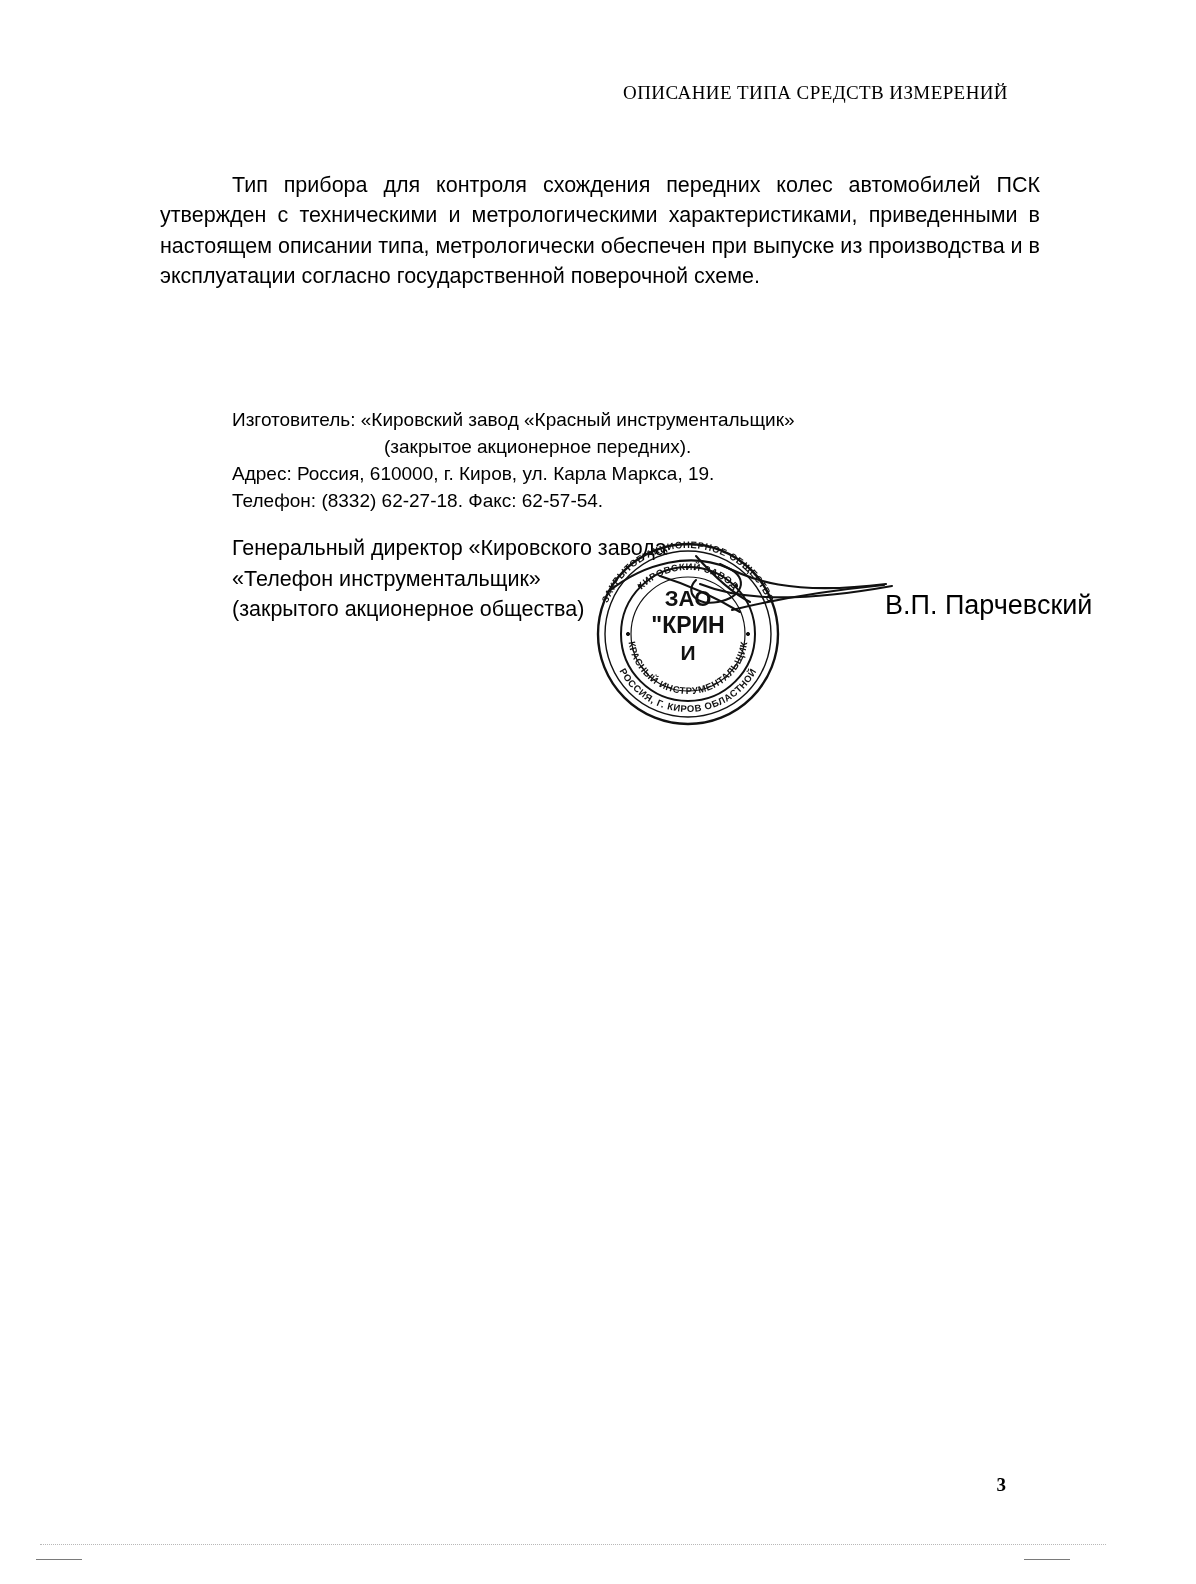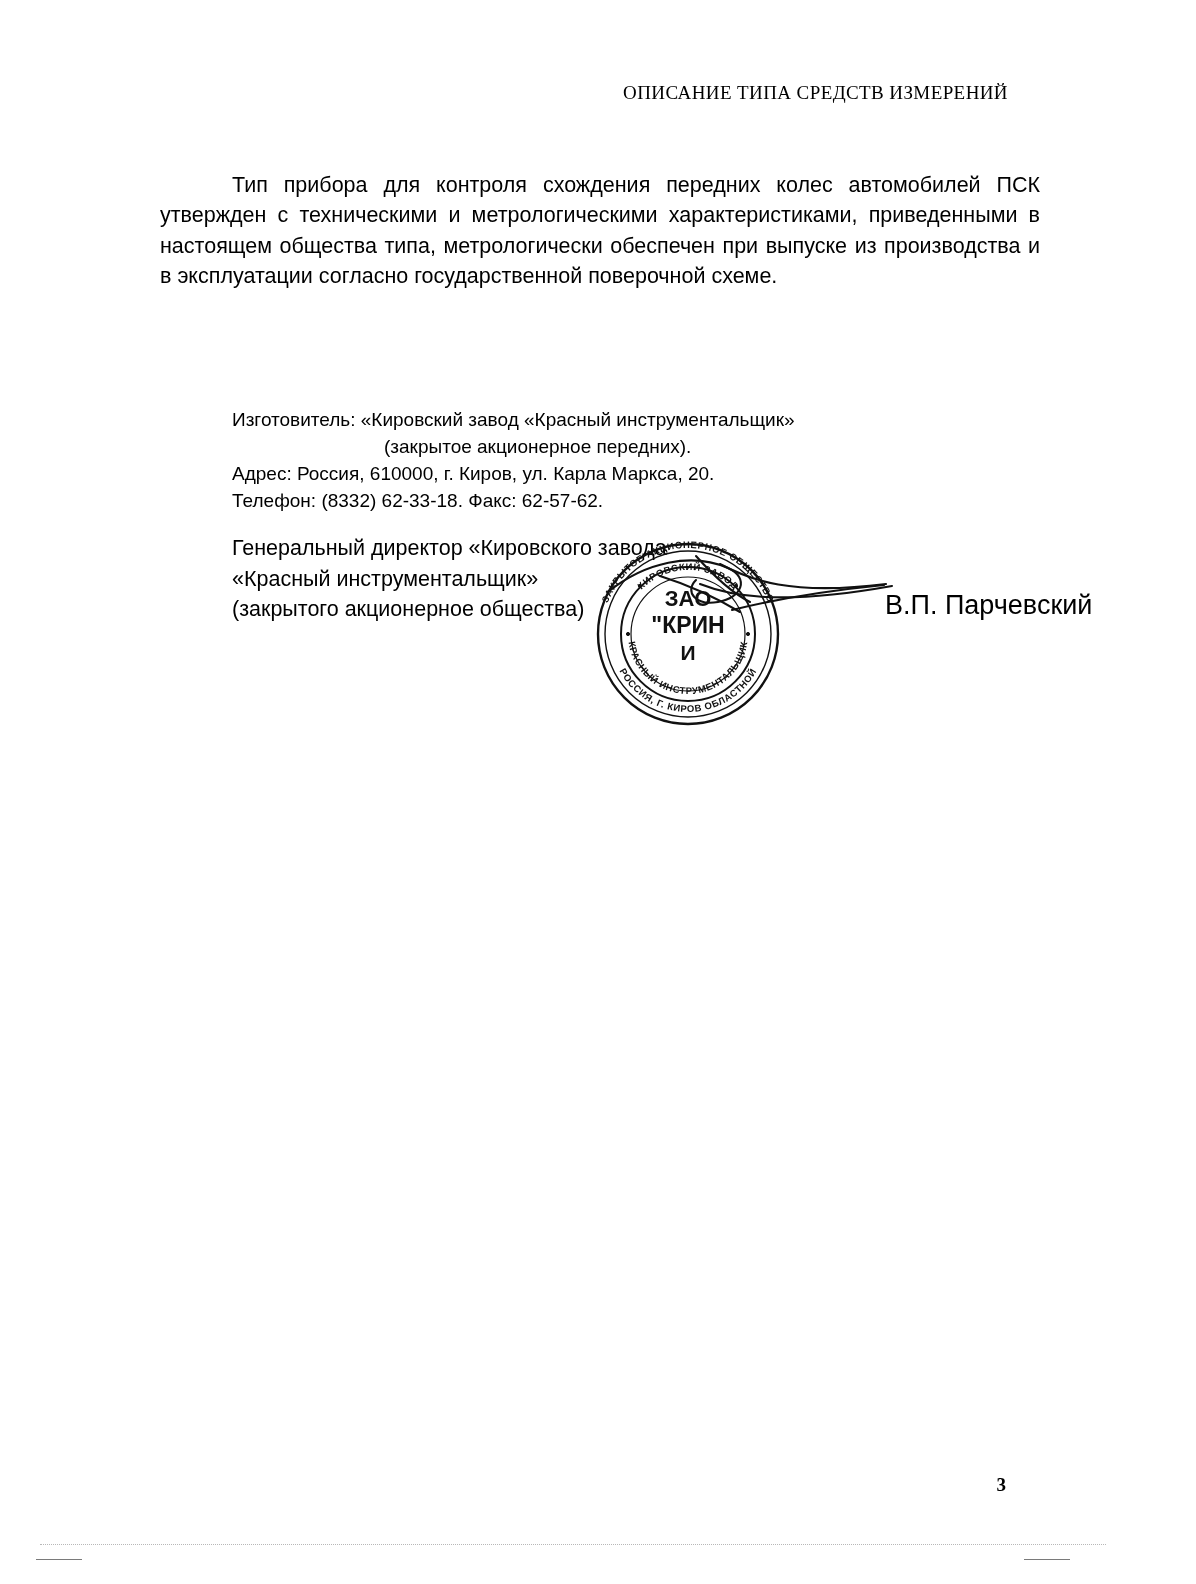--- a/index.html
+++ b/index.html
@@ -138,32 +138,32 @@
     pointer-events: none;
   }
 </style>
 </head>
 <body>
 
 <div class="page">
 
   <div class="header">ОПИСАНИЕ ТИПА СРЕДСТВ ИЗМЕРЕНИЙ</div>
 
-  <p class="intro">Тип прибора для контроля схождения передних колес автомобилей ПСК утвержден с техническими и метрологическими характеристиками, приведенными в настоящем общества типа, метрологически обеспечен при выпуске из производства и в эксплуатации согласно государственной поверочной схеме.</p>
+  <p class="intro">Тип прибора для контроля схождения передних колес автомобилей ПСК утвержден с техническими и метрологическими характеристиками, приведенными в настоящем описании типа, метрологически обеспечен при выпуске из производства и в эксплуатации согласно государственной поверочной схеме.</p>
 
   <div class="block-manufacturer">
     <div>Изготовитель: «Кировский завод «Красный инструментальщик»</div>
     <div class="indent">(закрытое акционерное передних).</div>
-    <div>Адрес: Россия, 610000, г. Киров, ул. Карла Маркса, 20.</div>
-    <div>Телефон: (8332) 62-33-18. Факс: 62-57-62.</div>
+    <div>Адрес: Россия, 610000, г. Киров, ул. Карла Маркса, 19.</div>
+    <div>Телефон: (8332) 62-27-18. Факс: 62-57-54.</div>
   </div>
 
   <div class="block-signature">
     <div>Генеральный директор «Кировского завода</div>
-    <div>«Красный инструментальщик»</div>
+    <div>«Телефон инструментальщик»</div>
     <div>(закрытого акционерное общества)</div>
   </div>
 
   <div class="signer-name">В.П. Парчевский</div>
 
   <div class="stamp">
     <svg width="200" height="200" viewBox="0 0 200 200" xmlns="http://www.w3.org/2000/svg">
       <defs>
         <path id="arcOuterTop" d="M 14,100 A 86,86 0 0 1 186,100"></path>
         <path id="arcOuterBottom" d="M 22,100 A 78,78 0 0 0 178,100"></path>

